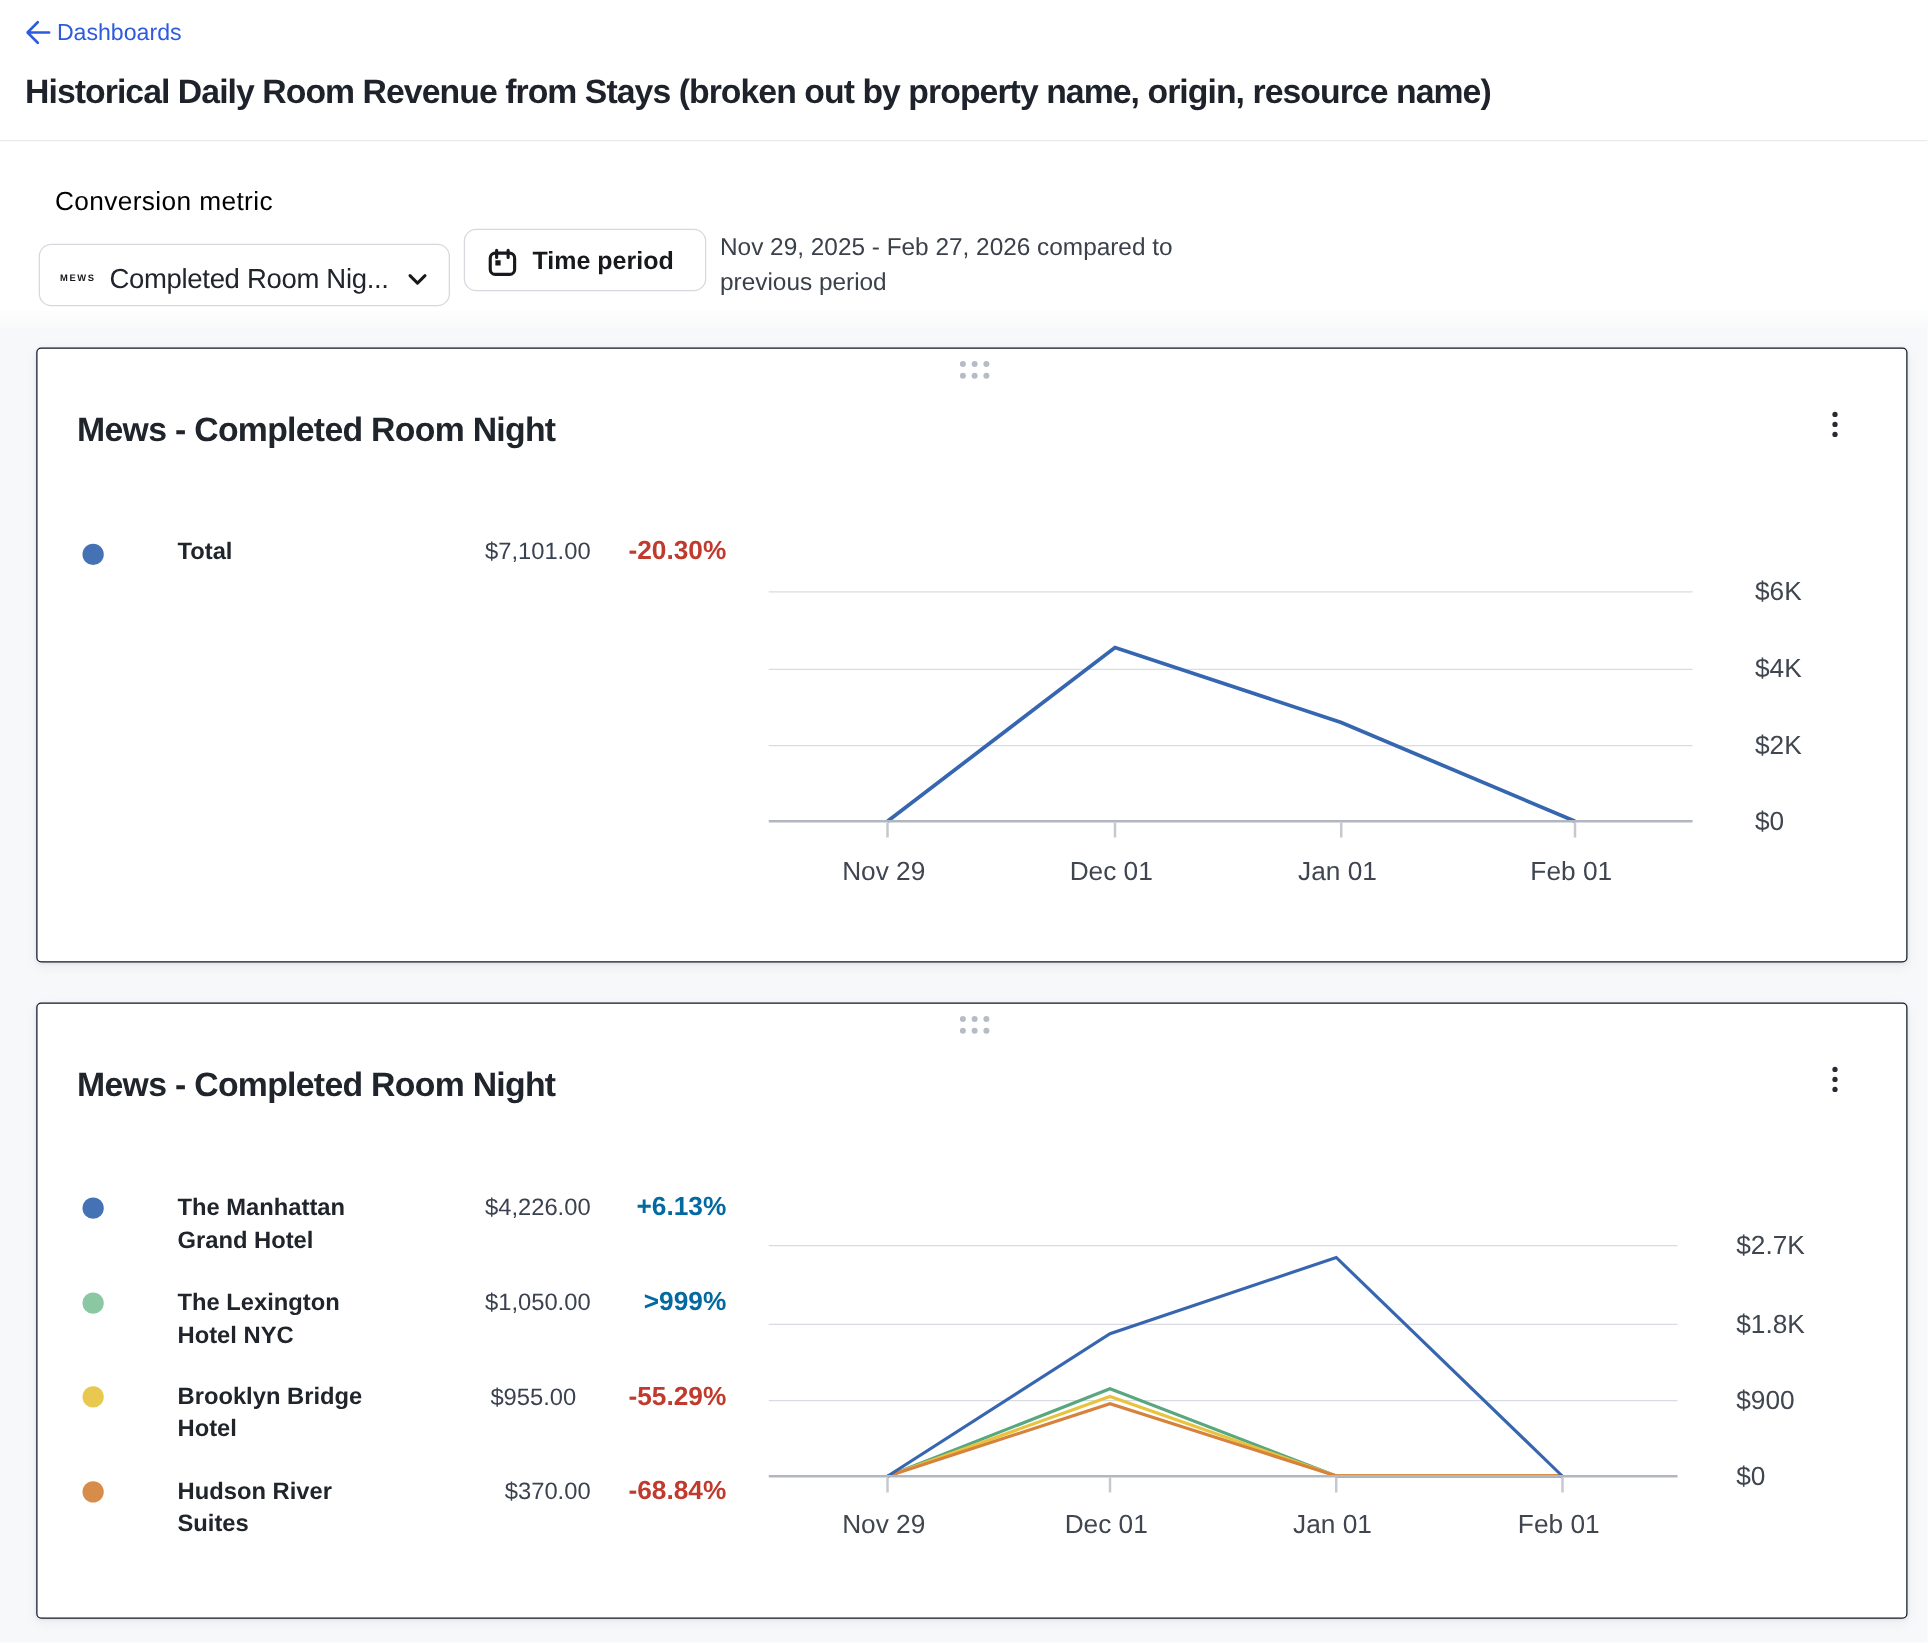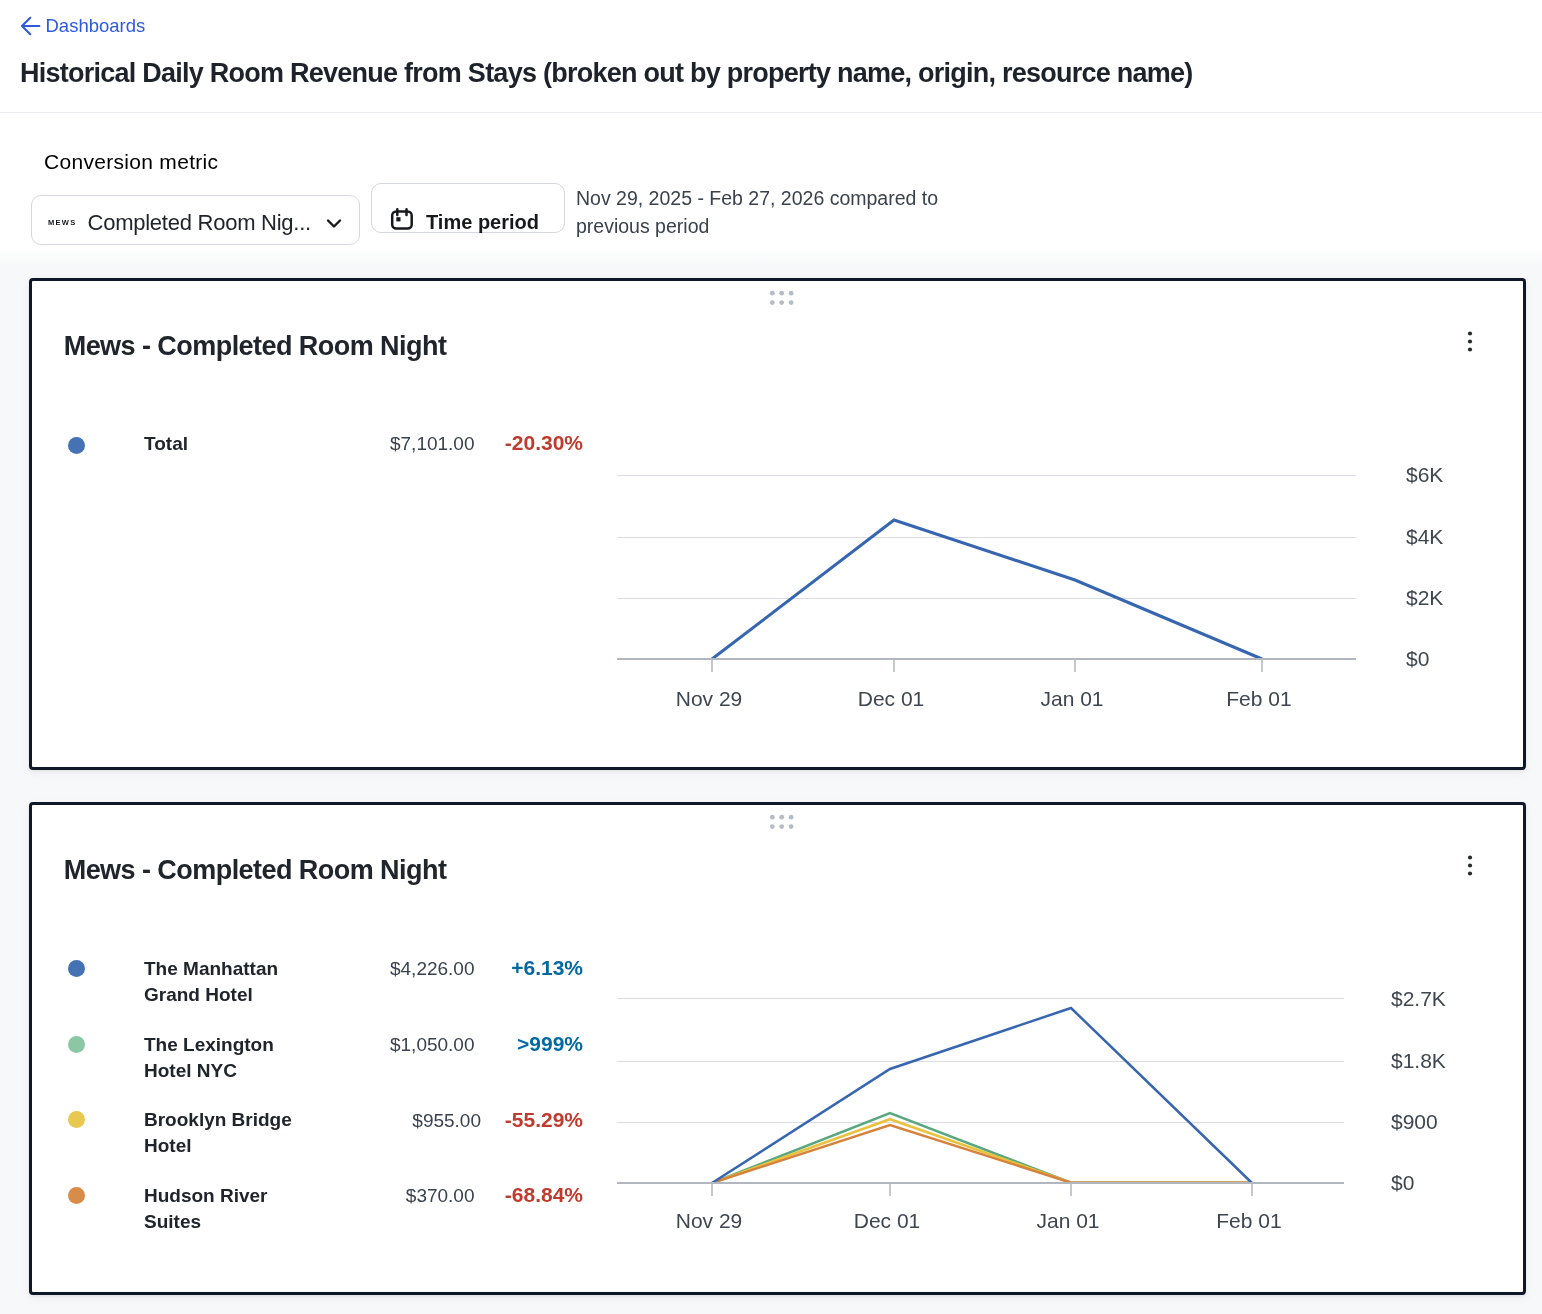--- a/index.html
+++ b/index.html
@@ -7,28 +7,28 @@
   .abs { position:absolute; }
 
   a.back { position:absolute; left:20.5px; top:14.5px; color:#2e5adc; text-decoration:none; font-size:18.5px; display:flex; align-items:center; gap:5px; }
   h1 { position:absolute; left:20px; top:56px; font-size:27px; line-height:34px; font-weight:700; color:#1d222b; letter-spacing:-0.75px; }
   .divider { position:absolute; left:0; top:112px; width:1542px; height:1px; background:#e9ebee; }
 
   .label { position:absolute; left:44px; top:150px; font-size:21px; line-height:24px; letter-spacing:0.3px; color:#000000; }
   .select { position:absolute; left:31px; top:183px; width:329px; height:50px; background:#fff; border:1px solid #d5d8dd; border-radius:10px; display:flex; align-items:center;margin-top:12px; }
   .mews { font-size:7.5px; font-weight:700; letter-spacing:1.3px; color:#15171a; margin-left:16px; position:relative; top:2px; }
   .selecttext { font-size:22px; color:#20242b; margin-left:11px; letter-spacing:-0.25px; position:relative; top:2.5px; }
-  .btn { position:absolute; left:371px; top:183px; width:194px; height:50px; background:#fff; border:1px solid #d5d8dd; border-radius:10px; display:flex; align-items:flex-end; }
+  .btn { position:absolute; left:371px; top:183px; width:194px; height:50px; background:#fff; border:1px solid #d5d8dd; border-radius:10px; display:flex; align-items:center; }
   .btntext { font-size:20px; font-weight:700; color:#17191c; margin-left:11px; position:relative; top:1.5px; }
   .datetext { position:absolute; left:576px; top:183.7px; font-size:19.5px; line-height:28.6px; color:#3a414b; }
 
   .mainbg { position:absolute; left:0; top:249px; width:1542px; height:1065px; background:#f7f8f9; }
   .mainbg .fade { position:absolute; left:0; top:0; width:100%; height:16px; background:linear-gradient(#fefefe,#f7f8f9); }
 
-  .card { position:absolute; left:29px; width:1497px; background:#fff; border:3px solid #0f172a; border-radius:4px; box-shadow:0 1px 3px rgba(35,45,60,0.08), 0 3px 10px rgba(35,45,60,0.05); }
+  .card { position:absolute; left:29px; width:1497px; background:#fff; border:1px solid #0f172a; border-radius:4px; box-shadow:0 1px 3px rgba(35,45,60,0.08), 0 3px 10px rgba(35,45,60,0.05); }
   #card1 { top:278px; height:492px; }
   #card2 { top:802px; height:493px; }
 
   .ctitle { position:absolute; left:31.7px; top:49.1px; font-size:27px; font-weight:700; color:#20242b; letter-spacing:-0.55px; line-height:33px; }
 
   .lname { position:absolute; left:76px; font-size:19px; font-weight:700; color:#20242b; line-height:26px;margin-left:36px; }
   .lval  { position:absolute; font-size:19px; line-height:26px; color:#3a4250; text-align:right; width:160px; }
   .lpct  { position:absolute; font-size:21px; line-height:26px; font-weight:700; text-align:right; width:130px; }
   .pos { color:#0369a1; } .neg { color:#c03b2d; }
   .dot { position:absolute; width:17px; height:17px; border-radius:50%; left:35.5px; }
@@ -144,21 +144,21 @@
   <div class="lval" style="left:282.5px;top:151.3px;">$4,226.00</div>
   <div class="lpct pos" style="left:421px;top:150.2px;">+6.13%</div>
 
   <div class="dot" style="top:230.7px;background:#8cc7a4"></div>
   <div class="lname" style="top:226.6px;">The Lexington<br>Hotel NYC</div>
   <div class="lval" style="left:282.5px;top:227.0px;">$1,050.00</div>
   <div class="lpct pos" style="left:421px;top:225.9px;">&gt;999%</div>
 
   <div class="dot" style="top:306.4px;background:#e9c84f"></div>
   <div class="lname" style="top:302.3px;">Brooklyn Bridge<br>Hotel</div>
-  <div class="lval" style="left:289px;top:302.7px;">$955.00</div>
+  <div class="lval" style="left:271px;top:302.7px;">$955.00</div>
   <div class="lpct neg" style="left:421px;top:301.6px;">-55.29%</div>
 
   <div class="dot" style="top:382.1px;background:#d88c4a"></div>
   <div class="lname" style="top:378.0px;">Hudson River<br>Suites</div>
   <div class="lval" style="left:282.5px;top:378.4px;">$370.00</div>
   <div class="lpct neg" style="left:421px;top:377.3px;">-68.84%</div>
 
   <svg class="abs" style="left:0;top:0" width="1494" height="491" viewBox="0 0 1494 491">
     <g stroke="#d8dbe1" stroke-width="1">
       <line x1="585" y1="193.5" x2="1312" y2="193.5"></line>

